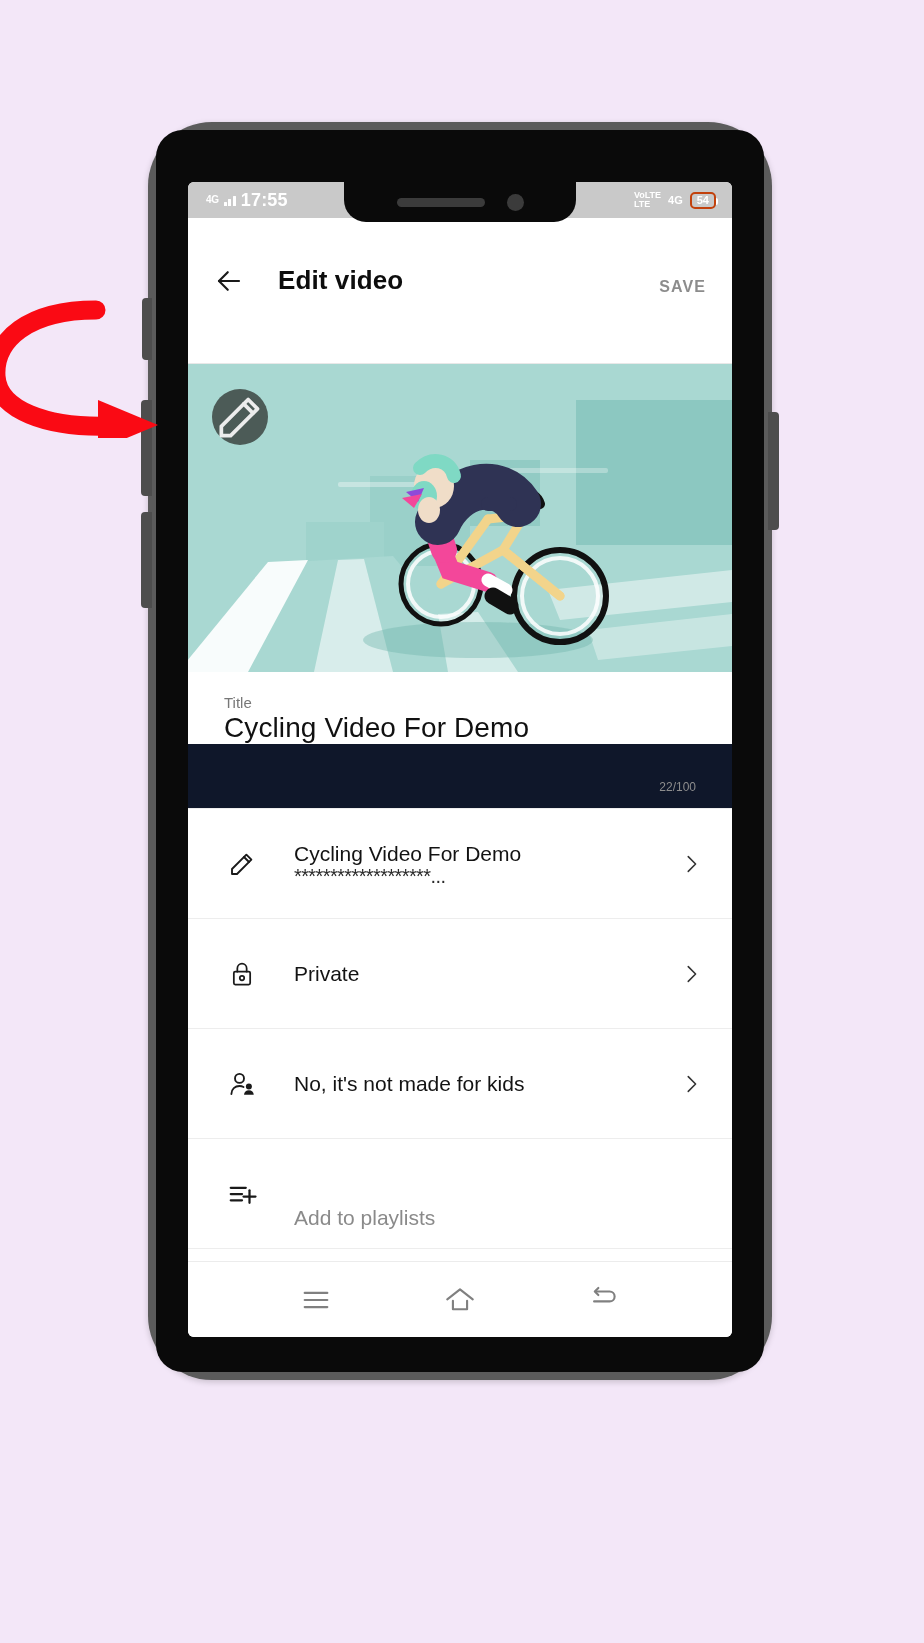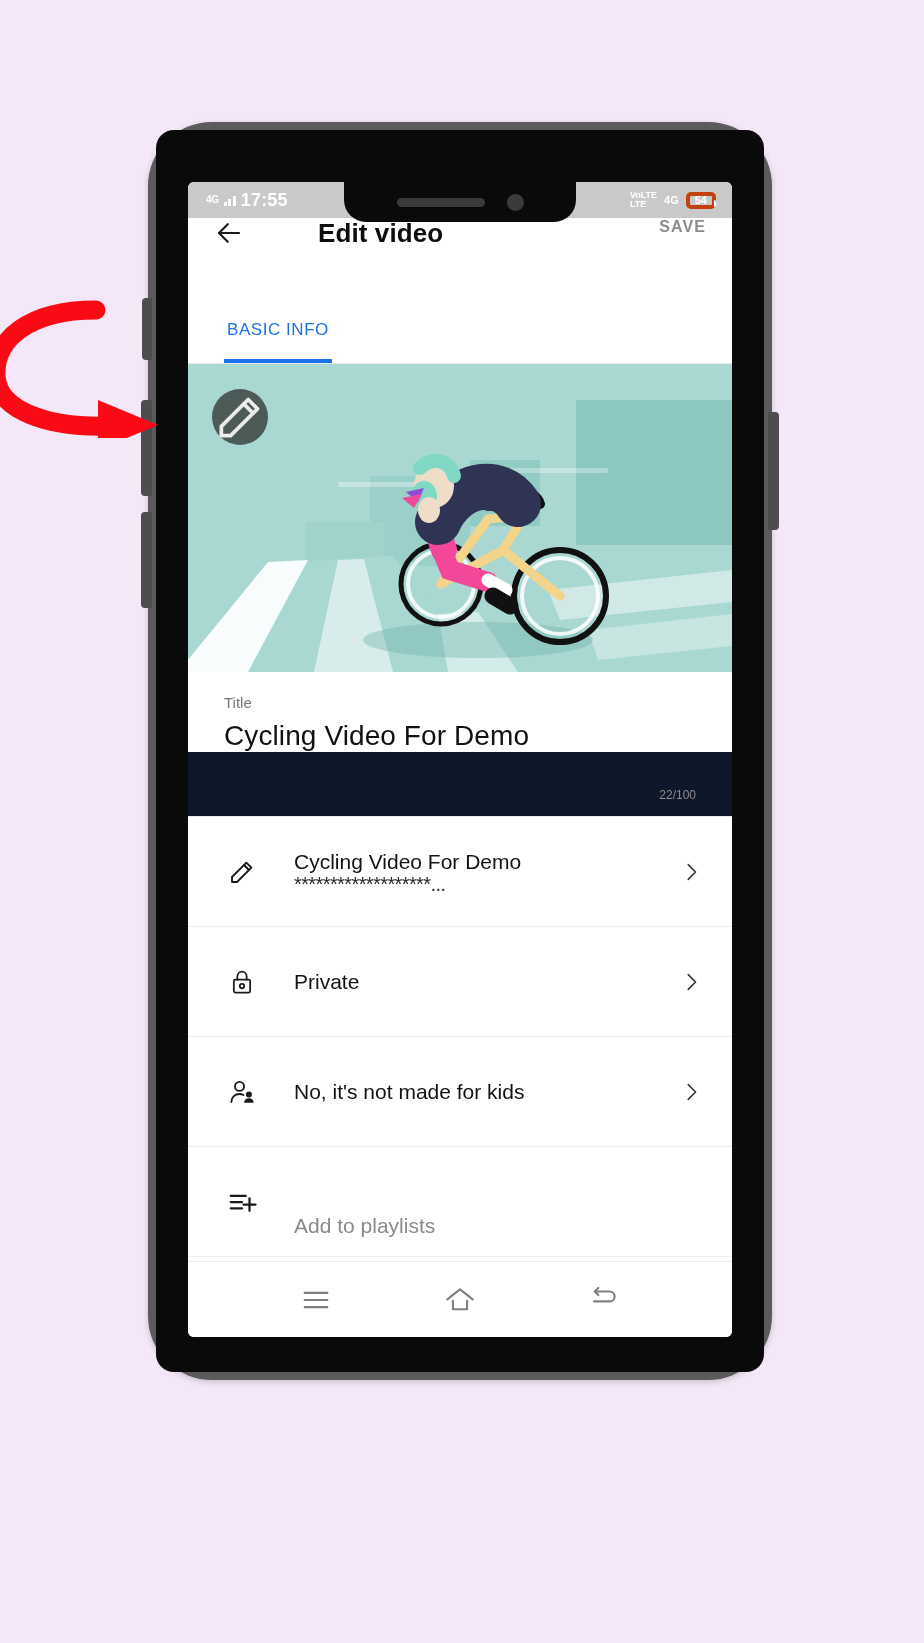--- a/index.html
+++ b/index.html
@@ -16,21 +16,21 @@
     position: absolute; left: 148px; top: 122px;
     width: 624px; height: 1258px;
     background: #5b5b5b;
     border-radius: 64px;
     box-shadow: 0 2px 6px rgba(0,0,0,.18);
   }
   .phone-body {
     position: absolute; left: 8px; top: 8px;
     width: 608px; height: 1242px;
     background: #0a0a0a;
-    border-radius: 18px;
+    border-radius: 27px;
   }
   .side-btn { position: absolute; background: #4d4d4d; border-radius: 4px; }
   .btn-mute  { left: -6px; top: 176px;  width: 10px; height: 62px;  border-radius: 4px 0 0 4px; }
   .btn-up    { left: -7px; top: 278px;  width: 11px; height: 96px;  border-radius: 4px 0 0 4px; }
   .btn-down  { left: -7px; top: 390px;  width: 11px; height: 96px;  border-radius: 4px 0 0 4px; }
   .btn-power { right: -7px; top: 290px; width: 11px; height: 118px; border-radius: 0 4px 4px 0; }
 
   
   .screen {
     position: absolute; left: 32px; top: 52px;
@@ -50,42 +50,42 @@
   .sb-left { display: flex; align-items: center; gap: 5px; padding-left: 18px; }
   .sb-right { display: flex; align-items: center; gap: 7px; position: absolute; right: 16px; top: 0; height: 36px; }
   .net-4g { font-size: 10px; font-weight: bold; line-height: 1; letter-spacing: -.3px; }
   .sig-bars { display: flex; align-items: flex-end; gap: 1.5px; height: 11px; }
   .sig-bars i { width: 3px; background: #fff; display: block; border-radius: .5px; }
   .sig-bars i:nth-child(1){height:4px;} .sig-bars i:nth-child(2){height:7px;} .sig-bars i:nth-child(3){height:10px;}
   .sb-time { font-size: 18px; font-weight: bold; letter-spacing: .2px; }
   .volte { font-size: 9px; font-weight: bold; line-height: 9px; text-align: left; }
   .r4g { font-size: 11px; font-weight: bold; }
   .battery {
-    border: 4px solid #c2410c; border-radius: 5px;
+    border: 2px solid #c2410c; border-radius: 5px;
     padding: 0 5px; font-size: 11px; font-weight: bold;
     height: 17px; display: flex; align-items: center;
     position: relative;
   }
   .battery::after {
     content:""; position:absolute; right:-4px; top:4px; width:2px; height:7px;
     background:#fff; border-radius:0 2px 2px 0;
   }
   .notch {
     position: absolute; left: 50%; transform: translateX(-50%); top: 0;
     width: 232px; height: 40px; background: #0a0a0a;
     border-radius: 0 0 22px 22px;
     display: flex; align-items: center; justify-content: center; gap: 22px;
   }
   .speaker { width: 88px; height: 9px; background: #3b3b3b; border-radius: 5px; }
   .camera  { width: 17px; height: 17px; background: #3b3b3b; border-radius: 50%; }
 
   
   .appbar {
-    height: 78px; display: flex; align-items: flex-start;
-    padding: 0 26px; background: #fff; gap: 40px;
+    height: 78px; display: flex; align-items: flex-end;
+    padding: 0 26px; background: #fff;
   }
   .back-arrow { width: 30px; height: 30px; flex: none; }
   .appbar-title {
     font-size: 26px; font-weight: bold; color: #0d0d0d;
     margin-left: 34px; letter-spacing: .1px;
   }
   .save-btn {
     margin-left: auto; font-size: 16px; color: #8c8c8c;
     letter-spacing: 1.1px; font-weight: 700;
   }
@@ -116,21 +116,21 @@
   .edit-badge {
     position: absolute; left: 24px; top: 25px;
     width: 56px; height: 56px; border-radius: 50%;
     background: #4c5b57;
     display: flex; align-items: center; justify-content: center;
     z-index: 5;
   }
 
   
   .title-block { padding: 22px 36px 0; background: #fff; }
-  .title-label { font-size: 15px; color: #777; margin-bottom: 9px; }
+  .title-label { font-size: 15px; color: #777; margin-bottom: 1px; }
   .title-value { font-size: 28px; color: #111; letter-spacing: .1px; }
   .counter {
     text-align: right; font-size: 12px; color: #8d8d8d;
     padding: 36px 36px 14px 0; background: #0f172a;
   }
 
   
   .rows { background: #fff; }
   .row {
     display: flex; align-items: center;
@@ -209,23 +209,20 @@
         <div class="appbar">
           <svg class="back-arrow" viewBox="0 0 24 24" fill="none" stroke="#1a1a1a" stroke-width="1.7" stroke-linecap="round" stroke-linejoin="round">
             <line x1="20" y1="12" x2="4" y2="12"></line>
               <polyline points="11,5 4,12 11,19"></polyline>
           </svg>
           <span class="appbar-title">Edit video</span>
           <span class="save-btn">SAVE</span>
         </div>
 
         <div class="tabs">
-          <div class="tab active">
-            <span>BASIC INFO</span>
-          </div>
         </div>
 
         <div class="thumb">
           <svg viewBox="0 0 544 308" preserveAspectRatio="xMidYMid slice">
             <rect x="0" y="0" width="544" height="308" fill="#a9d8d2"></rect>
             <rect x="388" y="36" width="170" height="145" fill="#8cc8c1"></rect>
             <rect x="182" y="112" width="100" height="90" fill="#9ad0c9"></rect>
             <rect x="118" y="158" width="78" height="48" fill="#9fd3cc"></rect>
             <rect x="282" y="96" width="70" height="66" fill="#92cbc4"></rect>
 

